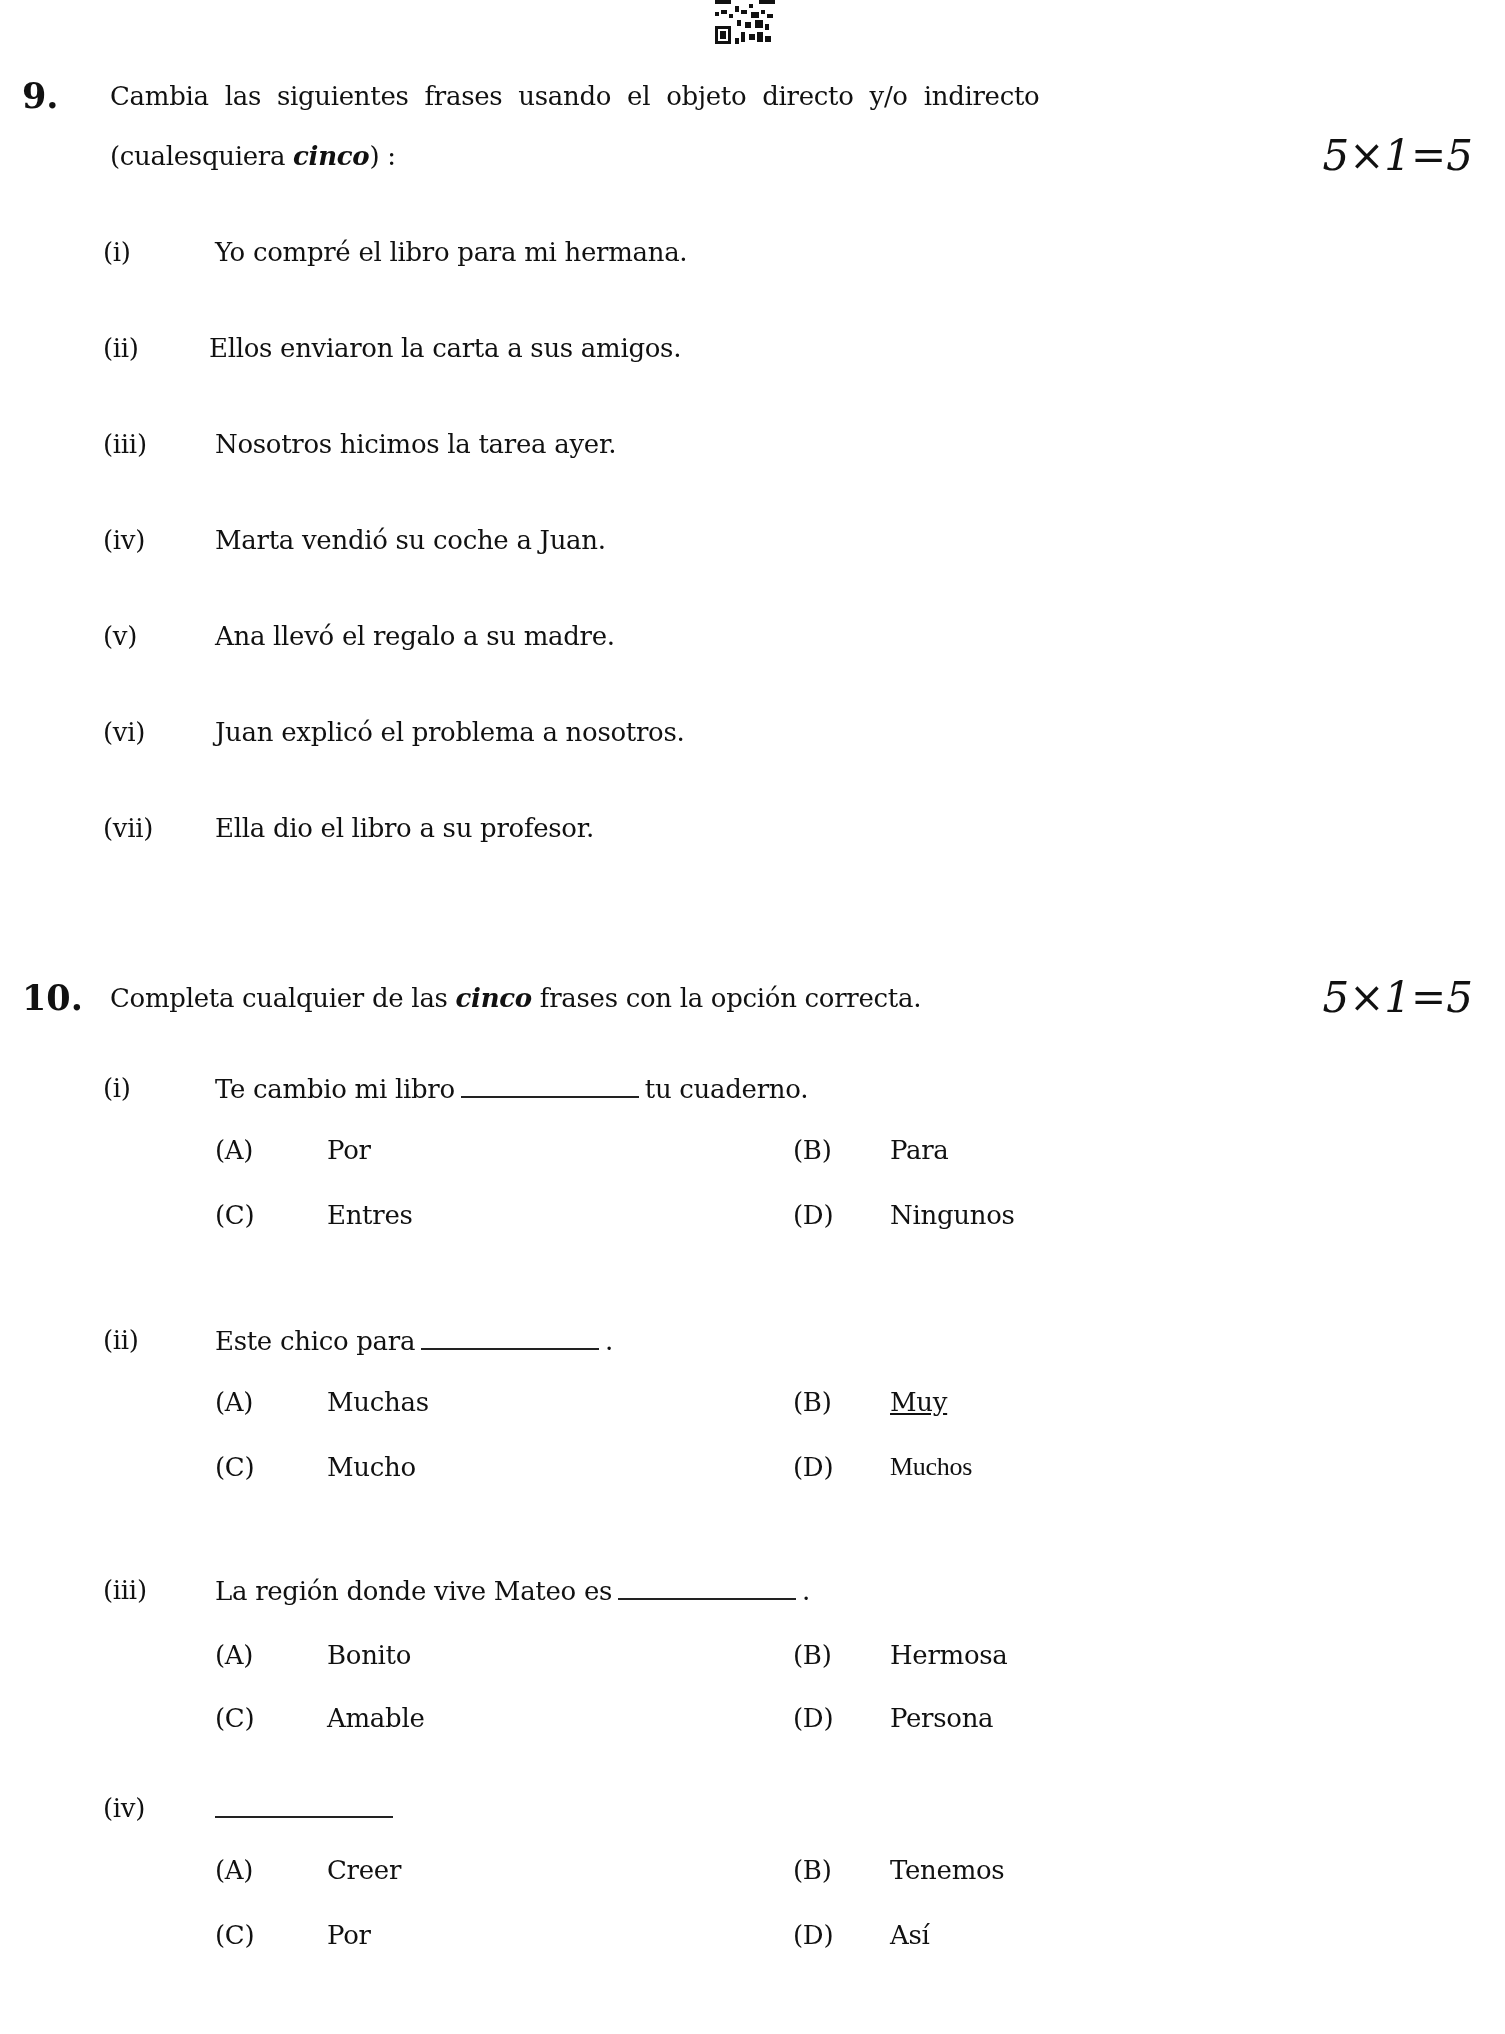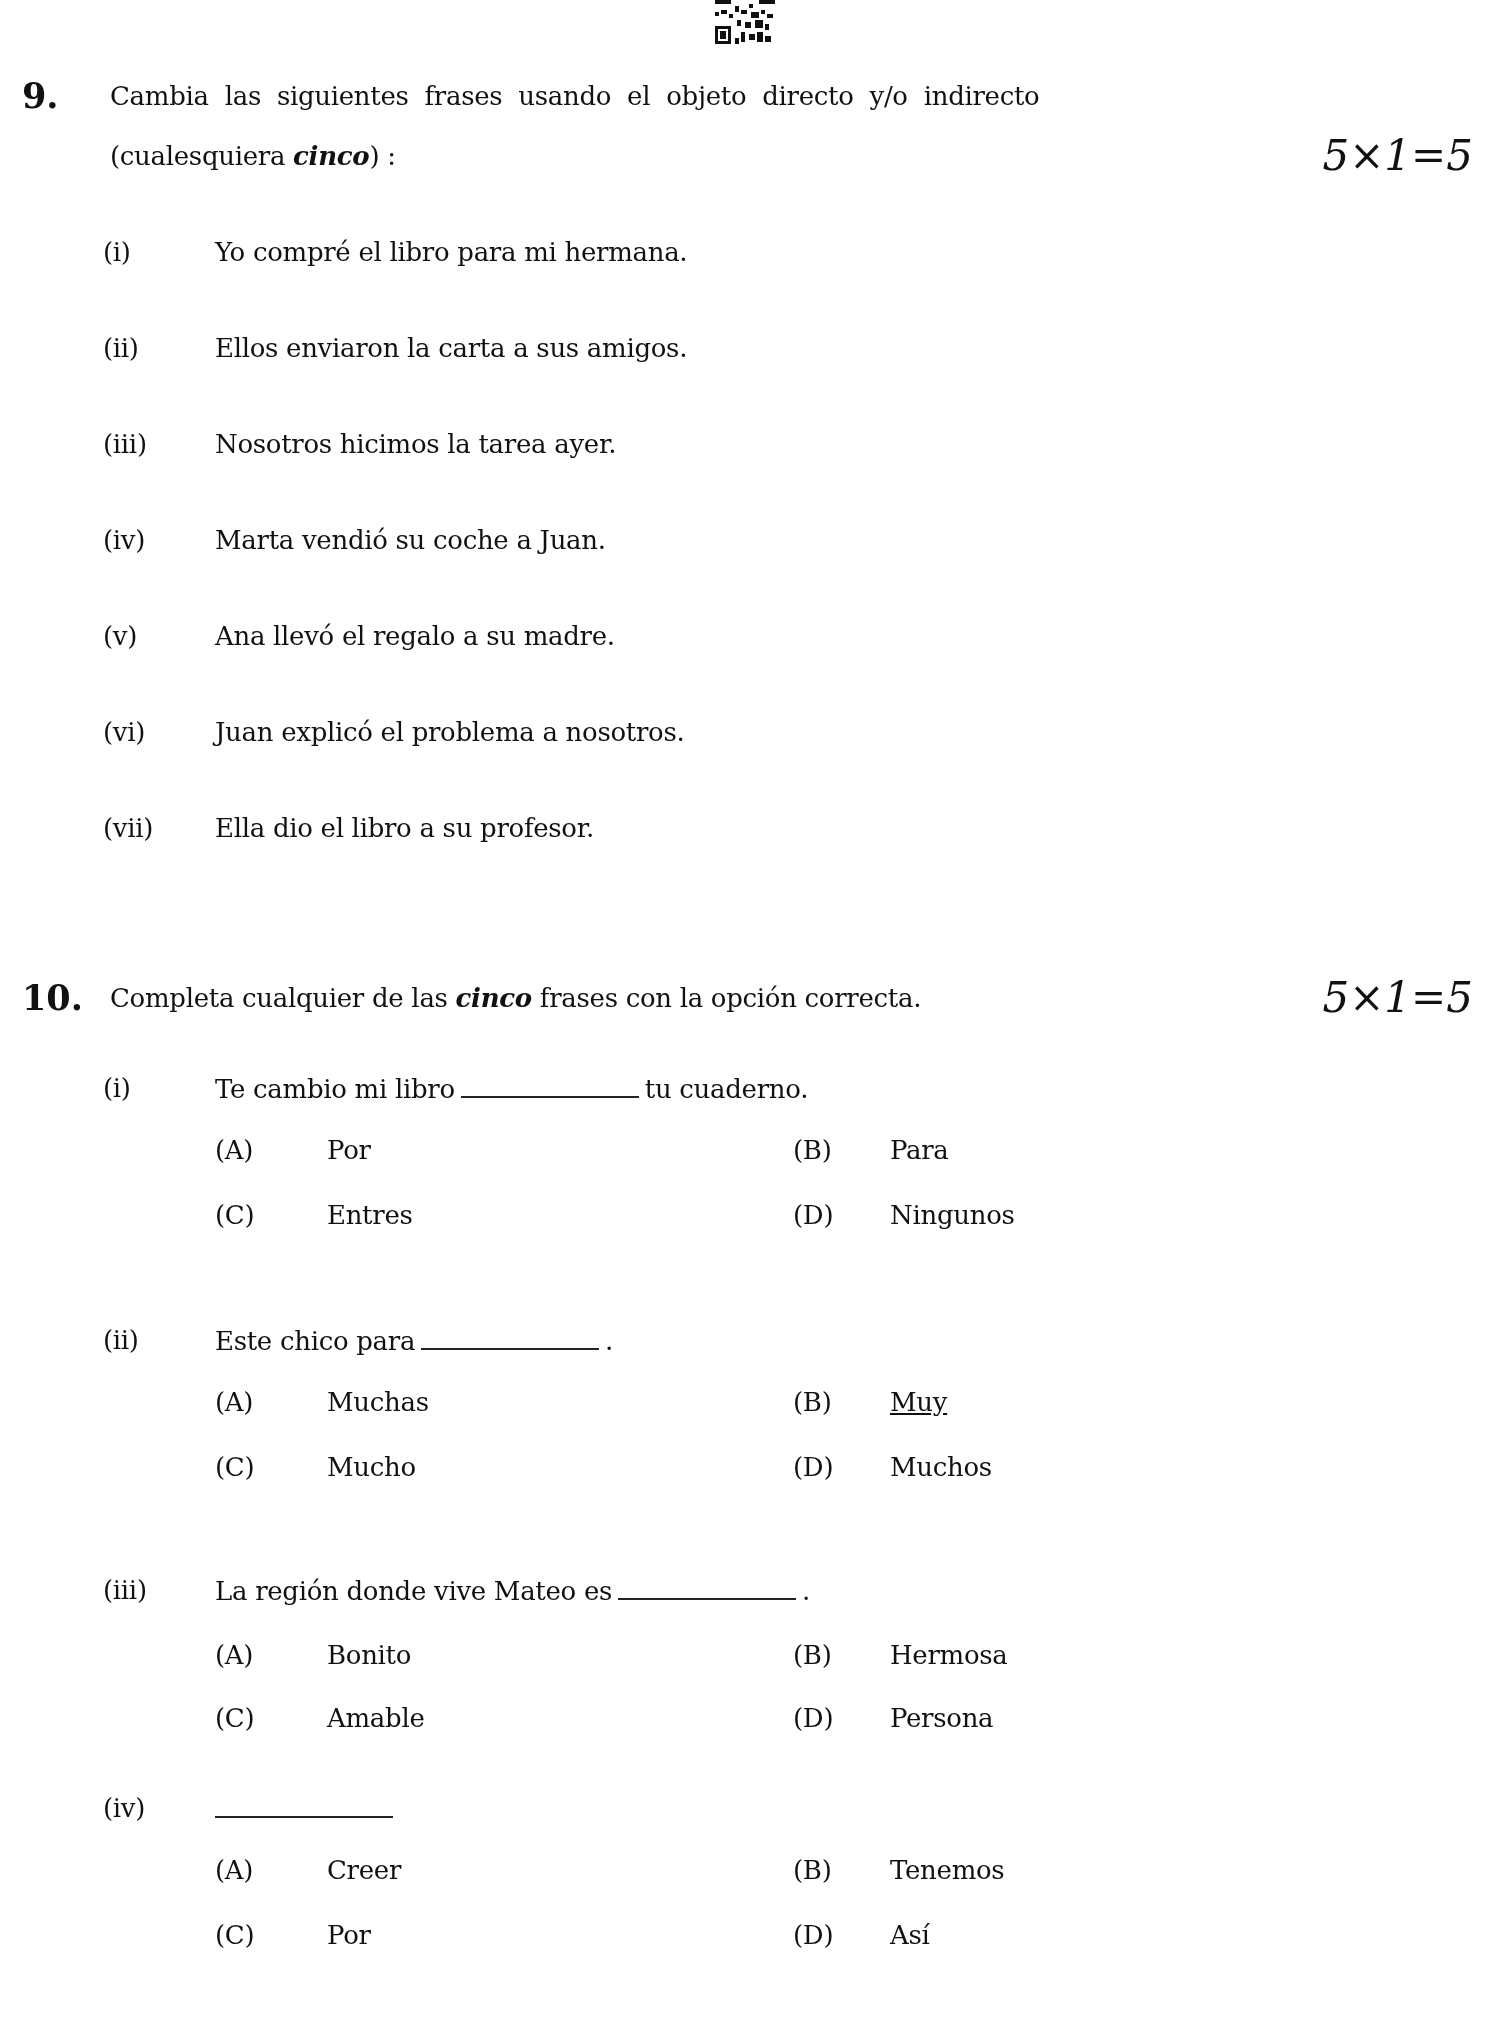--- a/index.html
+++ b/index.html
@@ -48,21 +48,21 @@
 
 <div class="abs qnum" style="left:22px; top:74px;">9.</div>
 <div class="abs txt" style="left:110px; top:74px; width:1280px; word-spacing:8px;">Cambia las  siguientes  frases  usando  el  objeto  directo  y/o  indirecto</div>
 <div class="abs txt" style="left:110px; top:134px;"><span>(cualesquiera </span><span class="em">cinco</span><span>) :</span></div>
 <div class="abs marks" style="right:32px; top:134px;">5×1=5</div>
 
 <div class="abs txt" style="left:103px; top:230px;">(i)</div>
 <div class="abs txt" style="left:215px; top:230px;">Yo compré el libro para mi hermana.</div>
 
 <div class="abs txt" style="left:103px; top:326px;">(ii)</div>
-<div class="abs txt" style="left:215px; top:326px;">Ellos enviaron la carta a sus amigos.</div>
+<div class="abs txt" style="left:209px; top:326px;">Ellos enviaron la carta a sus amigos.</div>
 
 <div class="abs txt" style="left:103px; top:422px;">(iii)</div>
 <div class="abs txt" style="left:215px; top:422px;">Nosotros hicimos la tarea ayer.</div>
 
 <div class="abs txt" style="left:103px; top:518px;">(iv)</div>
 <div class="abs txt" style="left:215px; top:518px;">Marta vendió su coche a Juan.</div>
 
 <div class="abs txt" style="left:103px; top:614px;">(v)</div>
 <div class="abs txt" style="left:215px; top:614px;">Ana llevó el regalo a su madre.</div>
 
@@ -89,21 +89,21 @@
 
 <div class="abs txt" style="left:103px; top:1318px;">(ii)</div>
 <div class="abs txt" style="left:215px; top:1318px;"><span>Este chico para</span><span class="blank"></span><span>.</span></div>
 <div class="abs txt" style="left:215px; top:1380px;">(A)</div>
 <div class="abs txt" style="left:327px; top:1380px;">Muchas</div>
 <div class="abs txt" style="left:793px; top:1380px;">(B)</div>
 <div class="abs txt" style="left:890px; top:1380px;text-decoration:underline;">Muy</div>
 <div class="abs txt" style="left:215px; top:1445px;">(C)</div>
 <div class="abs txt" style="left:327px; top:1445px;">Mucho</div>
 <div class="abs txt" style="left:793px; top:1445px;">(D)</div>
-<div class="abs txt" style="left:890px; top:1445px;">Muchos</div>
+<div class="abs txt" style="left:890px; top:1445px;font-family:Liberation Serif, serif;">Muchos</div>
 
 <div class="abs txt" style="left:103px; top:1568px;">(iii)</div>
 <div class="abs txt" style="left:215px; top:1568px;"><span>La región donde vive Mateo es</span><span class="blank"></span><span>.</span></div>
 <div class="abs txt" style="left:215px; top:1633px;">(A)</div>
 <div class="abs txt" style="left:327px; top:1633px;">Bonito</div>
 <div class="abs txt" style="left:793px; top:1633px;">(B)</div>
 <div class="abs txt" style="left:890px; top:1633px;">Hermosa</div>
 <div class="abs txt" style="left:215px; top:1696px;">(C)</div>
 <div class="abs txt" style="left:327px; top:1696px;">Amable</div>
 <div class="abs txt" style="left:793px; top:1696px;">(D)</div>

